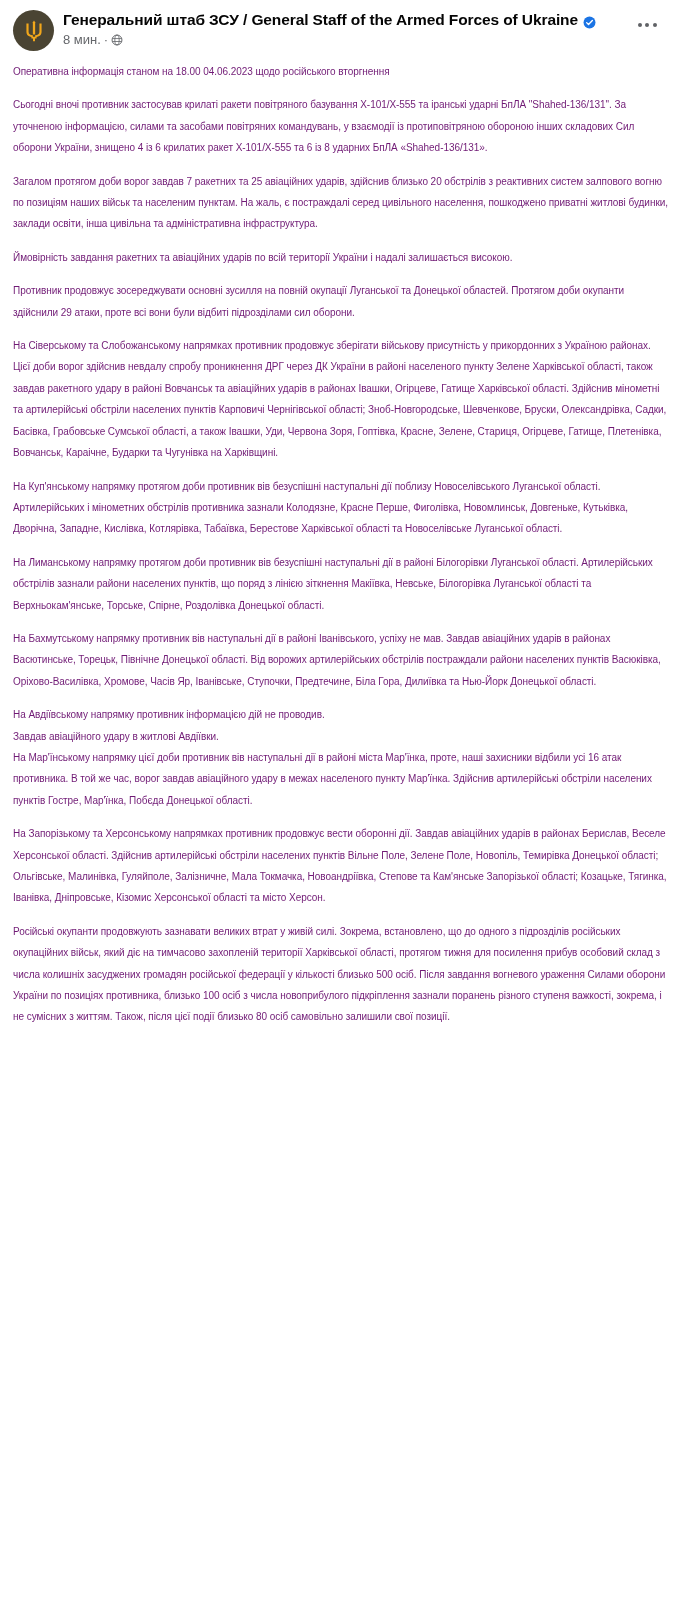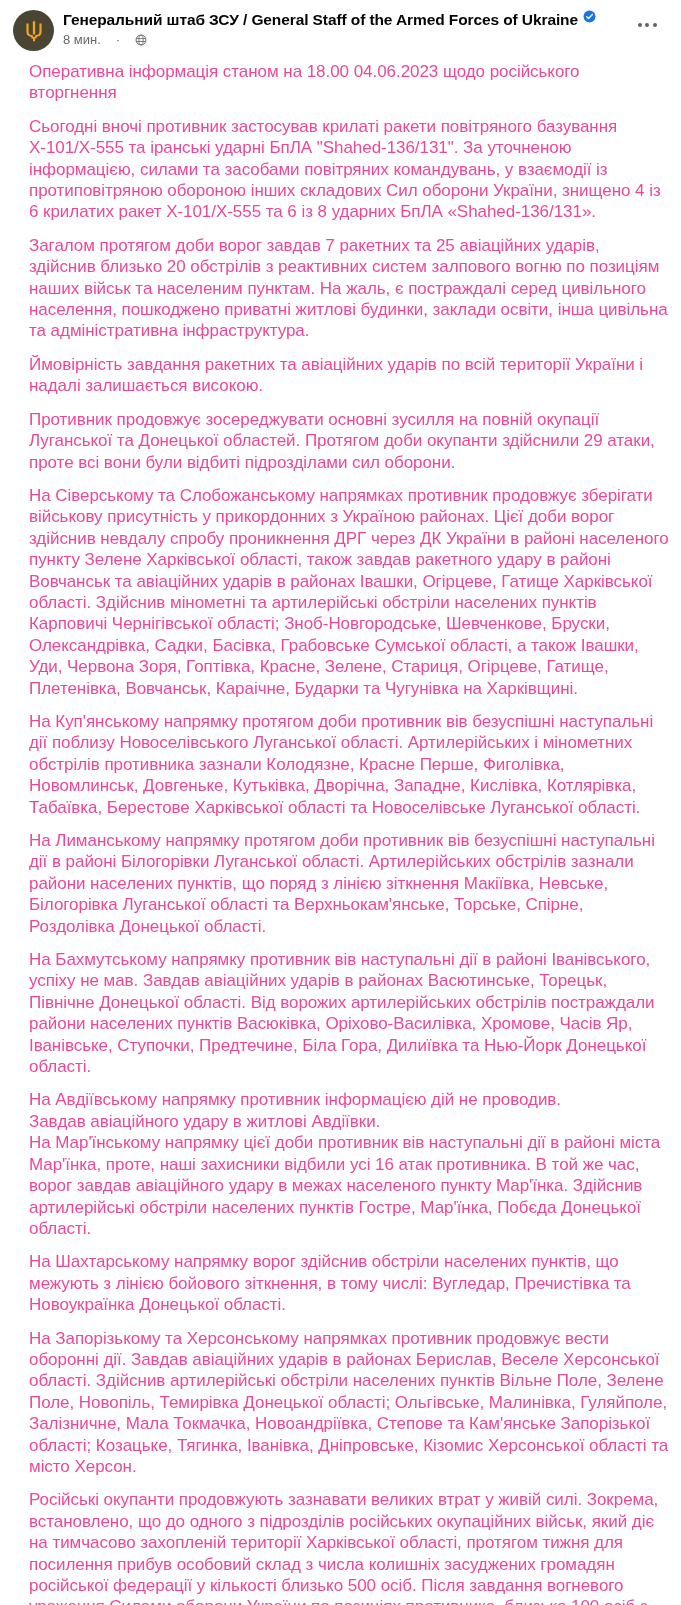--- a/index.html
+++ b/index.html
@@ -52,21 +52,21 @@
     display: flex;
     flex-direction: column;
     justify-content: flex-start;
     padding-top: 1px;
     min-width: 0;
     flex: 1 1 auto;
   }
 
   .name-row {
     display: flex;
-    align-items: flex-start;
+    align-items: flex-end;
     white-space: nowrap;
   }
   .page-name {
     font-size: 15.5px;
     line-height: 19px;
     font-weight: 700;
     color: #050505;
     letter-spacing: -0.1px;
   }
   .verified-badge {
@@ -75,21 +75,20 @@
     flex: 0 0 auto;
   }
 
   .meta-row {
     display: flex;
     align-items: center;
     margin-top: 2px;
     color: #65676b;
     font-size: 13px;
     line-height: 17px;
-    gap: 12px;
   }
   .meta-sep {
     margin: 0 3px;
     color: #65676b;
   }
   .globe-icon {
     display: inline-flex;
     align-items: center;
   }
 
@@ -118,24 +117,24 @@
     border-radius: 50%;
     background: #606266;
   }
 
   
   .post-body {
     padding: 9px 12px 16px 13px;
     box-sizing: border-box;
   }
   .post-body p {
-    margin: 0 0 12px 16px;
-    font-size: 17px;
+    margin: 0 0 12px 0;
+    font-size: 10px;
     line-height: 21.4px;
-    color: #ec4899;
+    color: #701a75;
     letter-spacing: -0.05px;
     word-wrap: break-word;
   }
   .post-body p:last-child { margin-bottom: 0; }
   .post-body p.tight { margin-bottom: 0; }
 </style>
 </head>
 <body>
 
 <div class="post">
@@ -194,18 +193,17 @@
     <p>Противник продовжує зосереджувати основні зусилля на повній окупації Луганської та Донецької областей. Протягом доби окупанти здійснили 29 атаки, проте всі вони були відбиті підрозділами сил оборони.</p>
     <p>На Сіверському та Слобожанському напрямках противник продовжує зберігати військову присутність у прикордонних з Україною районах. Цієї доби ворог здійснив невдалу спробу проникнення ДРГ через ДК України в районі населеного пункту Зелене Харківської області, також завдав ракетного удару в районі Вовчанськ та авіаційних ударів в районах Івашки, Огірцеве, Гатище Харківської області. Здійснив мінометні та артилерійські обстріли населених пунктів Карповичі Чернігівської області; Зноб-Новгородське, Шевченкове, Бруски, Олександрівка, Садки, Басівка, Грабовське Сумської області, а також Івашки, Уди, Червона Зоря, Гоптівка, Красне, Зелене, Стариця, Огірцеве, Гатище, Плетенівка, Вовчанськ, Караічне, Бударки та Чугунівка на Харківщині.</p>
     <p>На Куп'янському напрямку протягом доби противник вів безуспішні наступальні дії поблизу Новоселівського Луганської області. Артилерійських і мінометних обстрілів противника зазнали Колодязне, Красне Перше, Фиголівка, Новомлинськ, Довгеньке, Кутьківка, Дворічна, Западне, Кислівка, Котлярівка,  Табаївка, Берестове Харківської області та Новоселівське Луганської області.</p>
     <p>На Лиманському напрямку протягом доби противник вів безуспішні наступальні дії в районі Білогорівки Луганської області. Артилерійських обстрілів зазнали райони населених пунктів, що поряд з лінією зіткнення Макіївка, Невське, Білогорівка Луганської області та Верхньокам'янське, Торське, Спірне, Роздолівка Донецької області.</p>
     <p>На Бахмутському напрямку противник вів наступальні дії в районі Іванівського, успіху не мав. Завдав авіаційних ударів в районах Васютинське, Торецьк, Північне Донецької області. Від ворожих артилерійських обстрілів постраждали райони населених пунктів Васюківка, Оріхово-Василівка, Хромове, Часів Яр, Іванівське, Ступочки, Предтечине, Біла Гора, Дилиївка та Нью-Йорк Донецької області.</p>
 
     <p class="tight">На Авдіївському напрямку противник інформацією дій не проводив.</p>
     <p class="tight">Завдав авіаційного удару в житлові Авдіївки.</p>
 
     <p>На Мар'їнському напрямку цієї доби противник вів наступальні дії в районі міста Мар'їнка, проте, наші захисники відбили усі 16 атак противника. В той же час, ворог завдав авіаційного удару в межах населеного пункту Мар'їнка. Здійснив артилерійські обстріли населених пунктів Гостре, Мар'їнка, Побєда Донецької області.</p>
-    <p>На Шахтарському напрямку ворог здійснив обстріли населених пунктів, що межують з лінією бойового зіткнення, в тому числі: Вугледар, Пречистівка та Новоукраїнка Донецької області.</p>
     <p>На Запорізькому та Херсонському напрямках противник продовжує вести оборонні дії. Завдав авіаційних ударів в районах Берислав, Веселе Херсонської області. Здійснив артилерійські обстріли населених пунктів Вільне Поле, Зелене Поле, Новопіль, Темирівка Донецької області; Ольгівське, Малинівка, Гуляйполе, Залізничне, Мала Токмачка, Новоандріївка, Степове та Кам'янське Запорізької області; Козацьке, Тягинка, Іванівка, Дніпровське, Кізомис Херсонської області та місто Херсон.</p>
     <p>Російські окупанти продовжують зазнавати великих втрат у живій силі. Зокрема, встановлено, що до одного з підрозділів російських окупаційних військ, який діє на тимчасово захопленій території Харківської області, протягом тижня для посилення прибув особовий склад з числа колишніх засуджених громадян російської федерації у кількості близько 500 осіб. Після завдання вогневого ураження Силами оборони України по позиціях противника, близько 100 осіб з числа новоприбулого підкріплення зазнали поранень різного ступеня важкості,  зокрема, і не сумісних з життям. Також, після цієї події близько 80 осіб самовільно залишили свої позиції.</p>
 
   </div>
 </div>
 
 </body></html>

